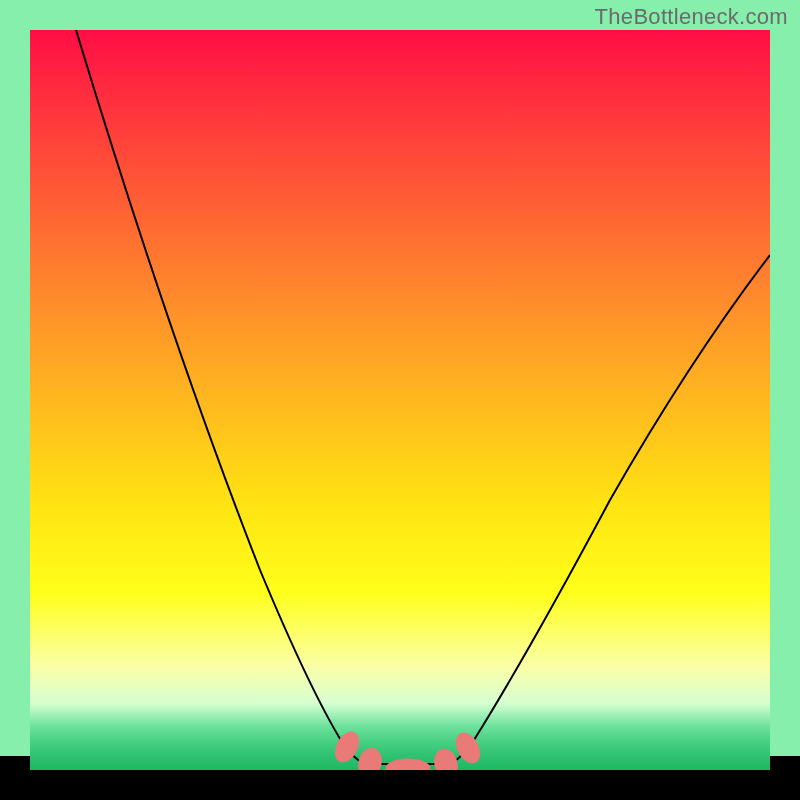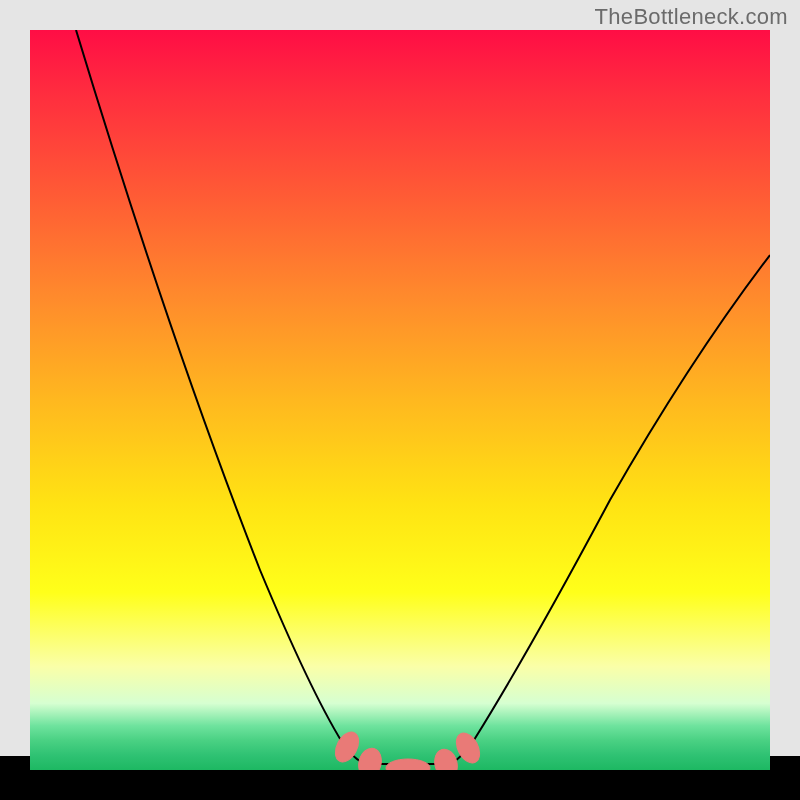--- a/index.html
+++ b/index.html
@@ -10,21 +10,21 @@
     overflow: hidden;
     background: #000;
     font-family: Arial, Helvetica, sans-serif;
   }
   .frame {
     position: absolute;
     top: 0;
     left: 0;
     width: 800px;
     height: 756px;
-    background: #e5e5e5;
+    background: #86efac;
   }
   .plot {
     position: absolute;
     top: 30px;
     left: 30px;
     width: 740px;
     height: 740px;
     background: linear-gradient(
       to bottom,
       #ff0d45 0%,

